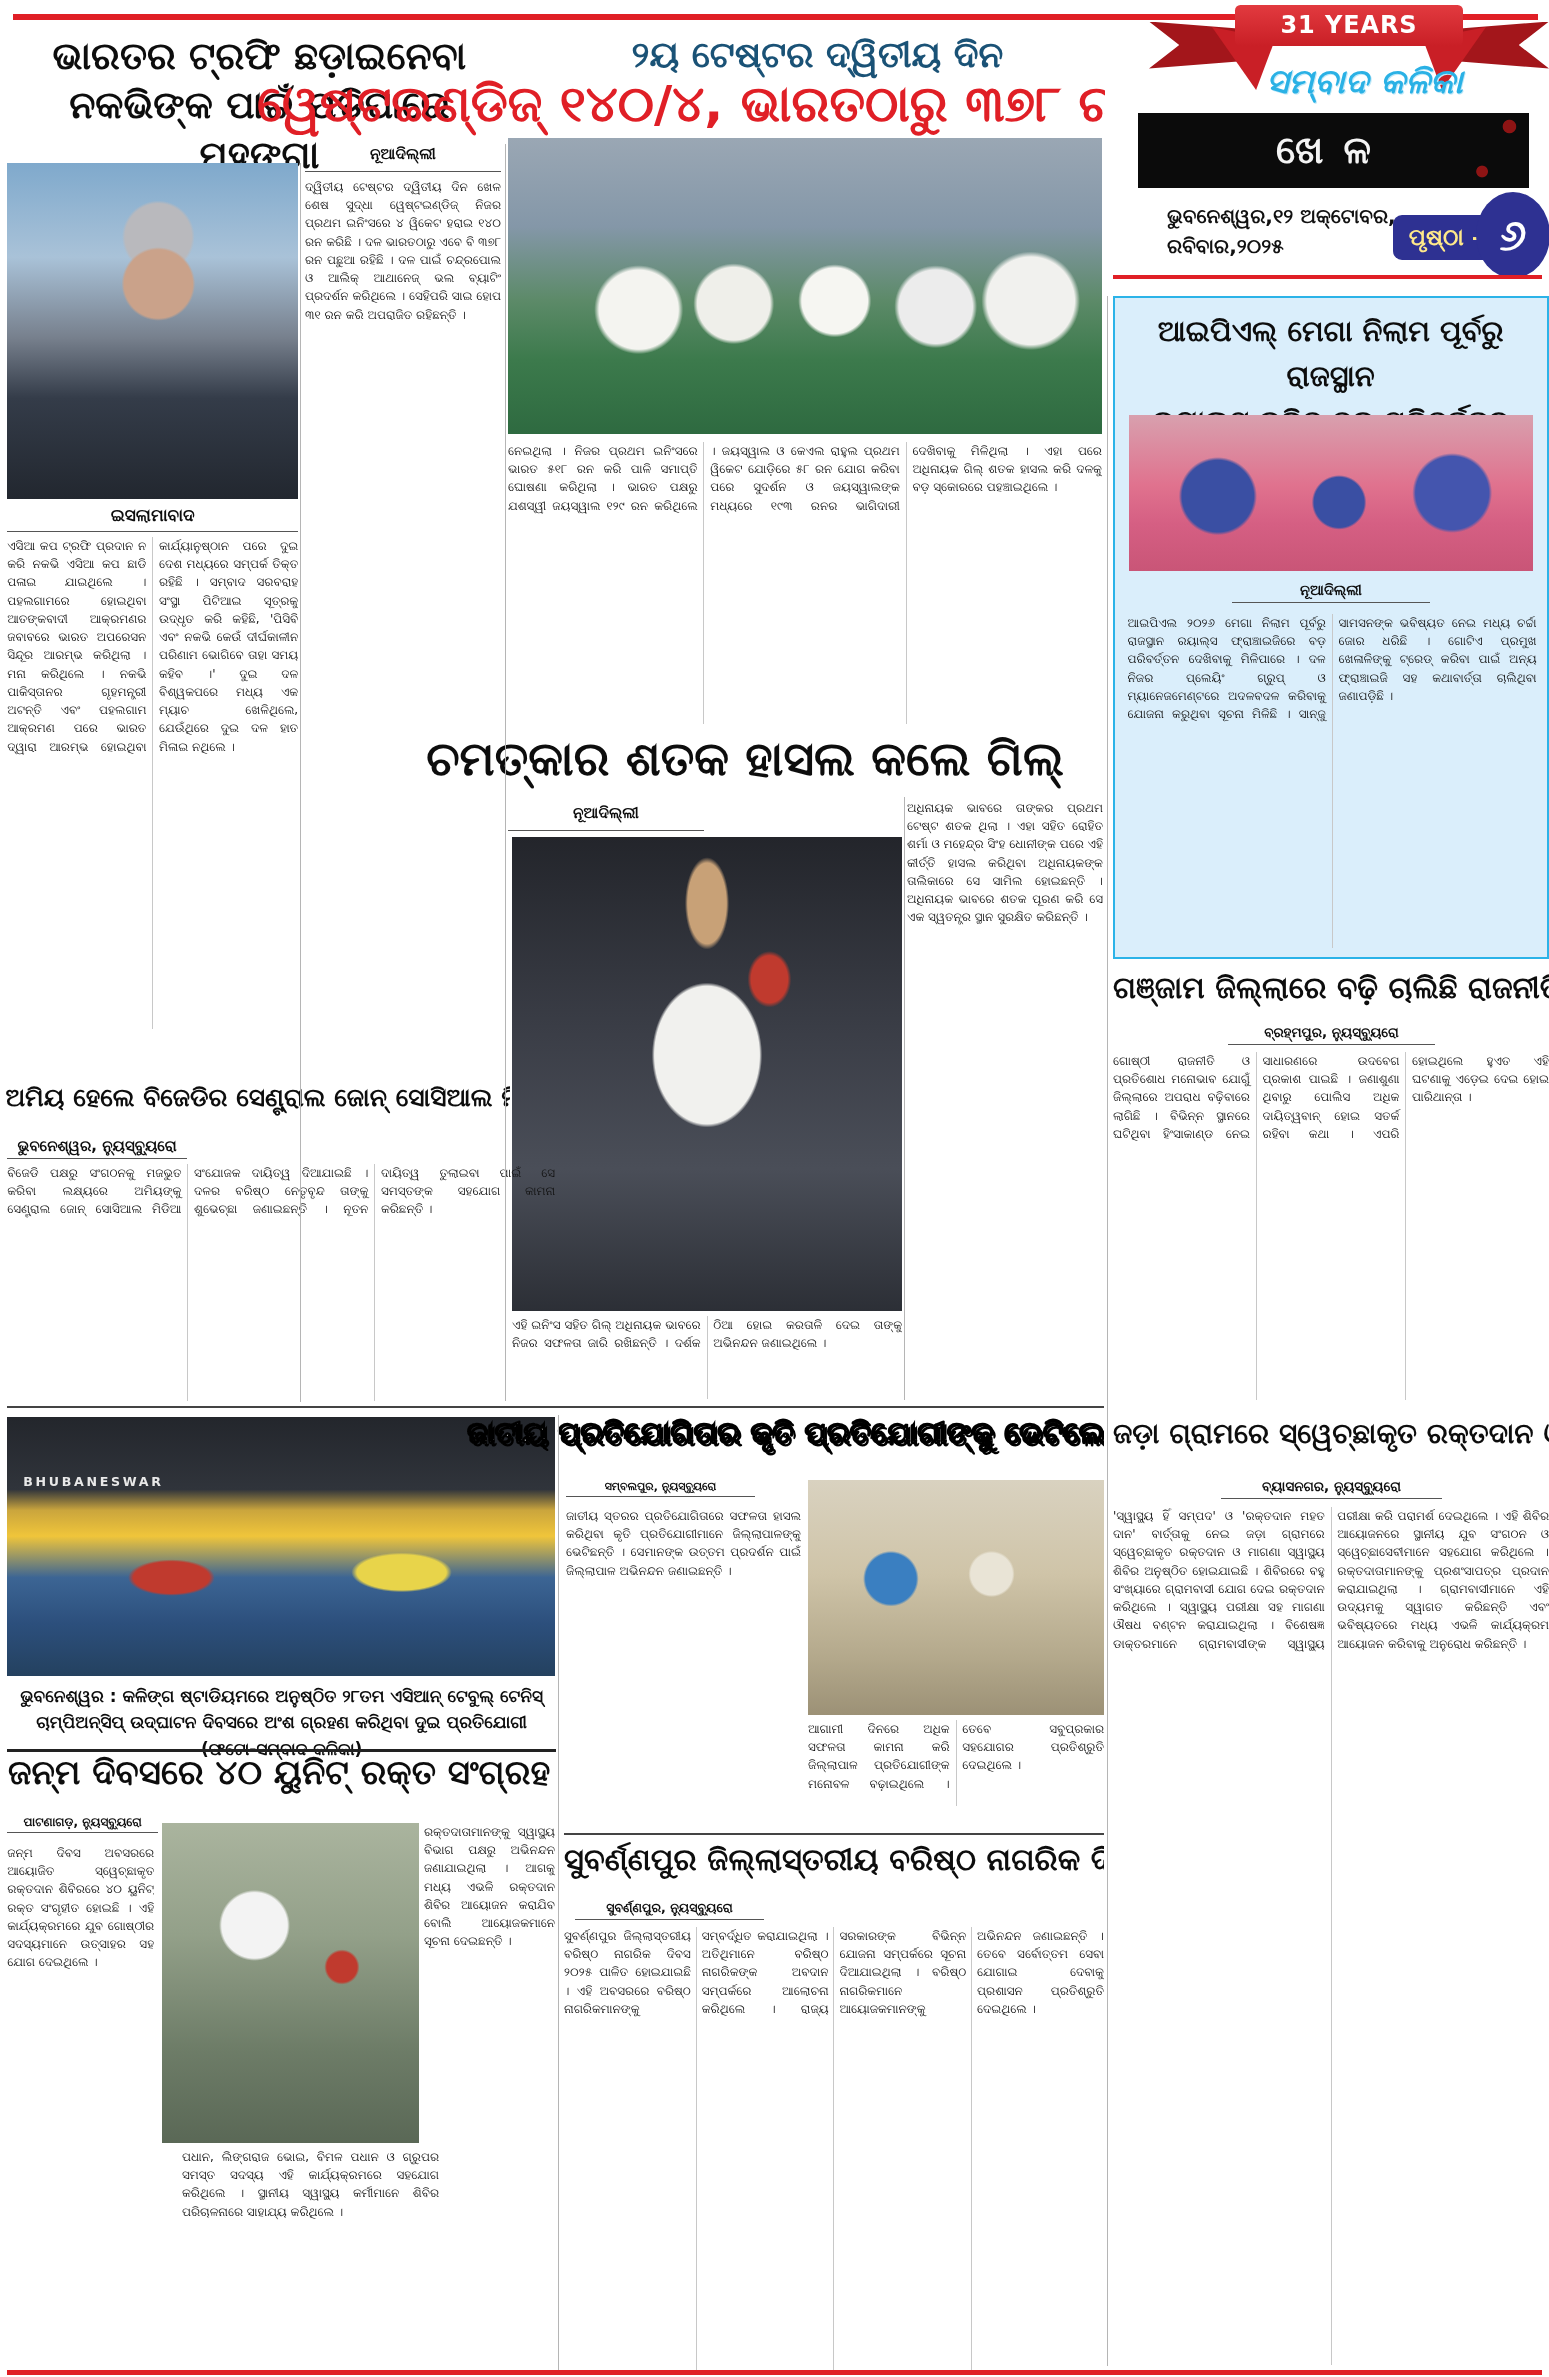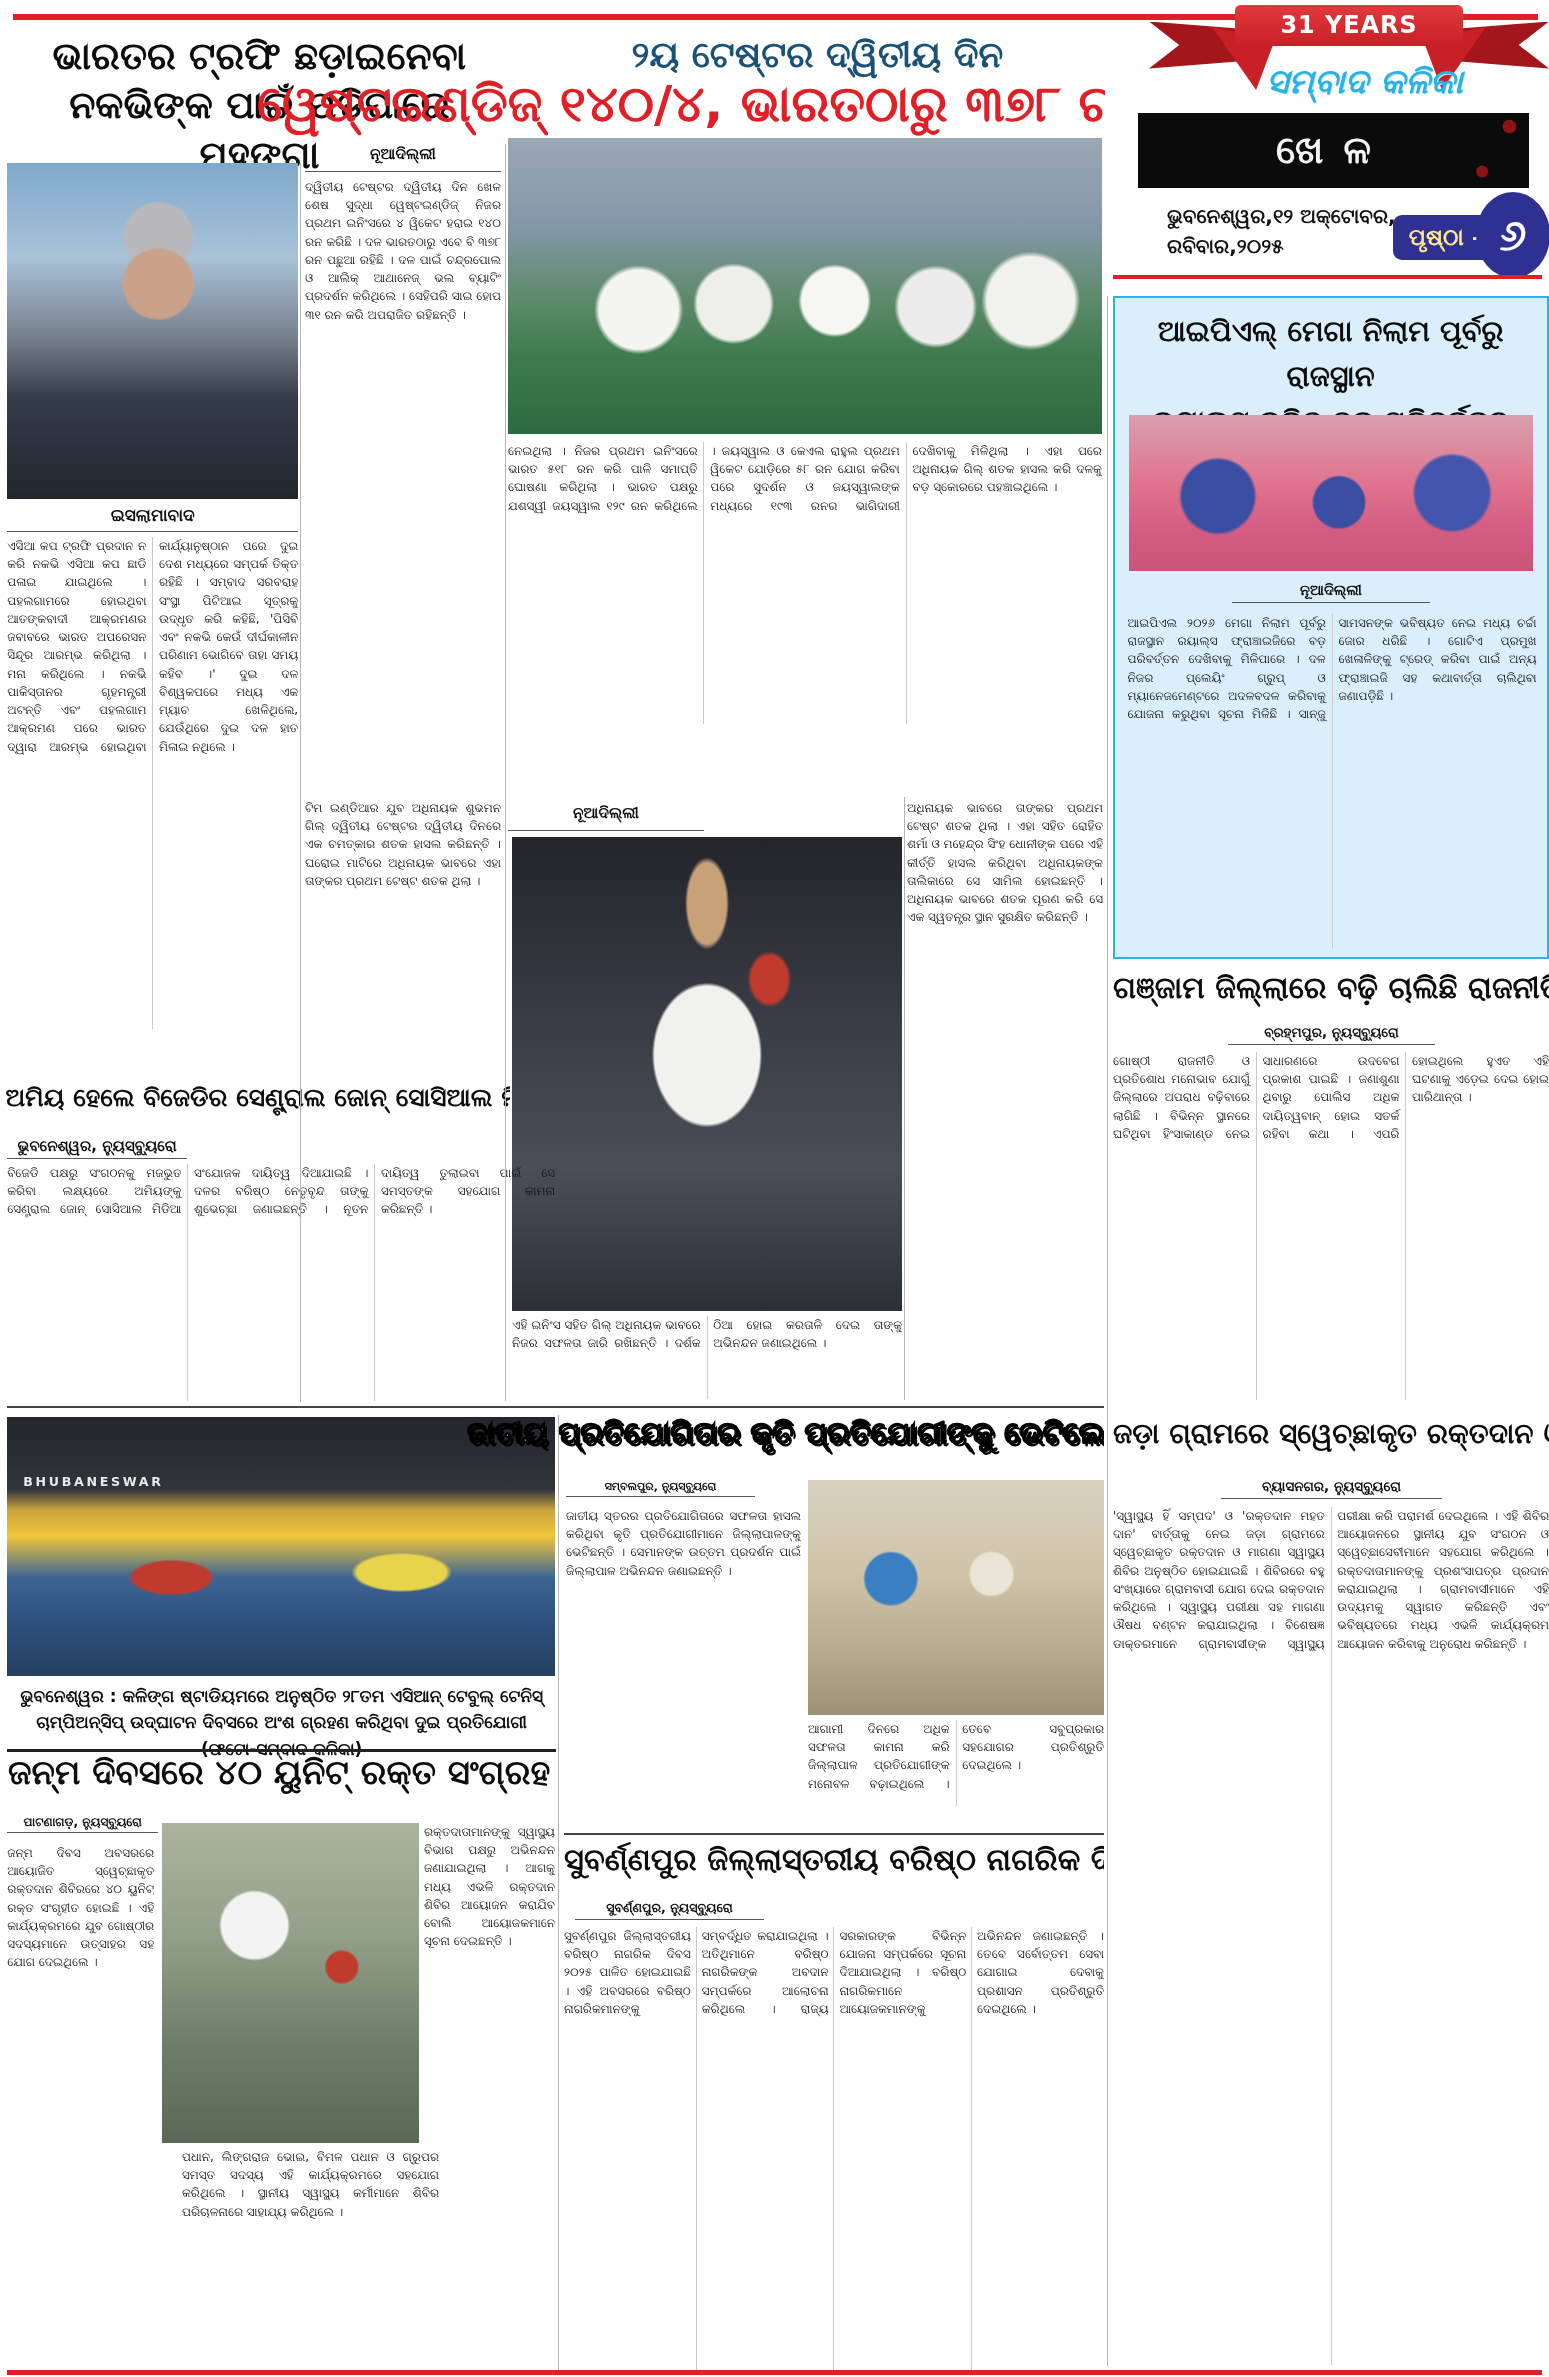--- a/index.html
+++ b/index.html
@@ -207,22 +207,22 @@
 
   <div class="abs" id="naqvi-photo"></div>
   <div class="abs byline" id="naqvi-dateline">ଇସଲାମାବାଦ</div>
   <div class="abs body-text cols2" id="naqvi-body">ଏସିଆ କପ ଟ୍ରଫି ପ୍ରଦାନ ନ କରି ନକଭି ଏସିଆ କପ ଛାଡି ପଳାଇ ଯାଇଥିଲେ । ପହଲଗାମରେ ହୋଇଥିବା ଆତଙ୍କବାଦୀ ଆକ୍ରମଣର ଜବାବରେ ଭାରତ ଅପରେସନ ସିନ୍ଦୂର ଆରମ୍ଭ କରିଥିଲା । ମନା କରିଥିଲେ । ନକଭି ପାକିସ୍ତାନର ଗୃହମନ୍ତ୍ରୀ ଅଟନ୍ତି ଏବଂ ପହଲଗାମ ଆକ୍ରମଣ ପରେ ଭାରତ ଦ୍ୱାରା ଆରମ୍ଭ ହୋଇଥିବା କାର୍ଯ୍ୟାନୁଷ୍ଠାନ ପରେ ଦୁଇ ଦେଶ ମଧ୍ୟରେ ସମ୍ପର୍କ ତିକ୍ତ ରହିଛି । ସମ୍ବାଦ ସରବରାହ ସଂସ୍ଥା ପିଟିଆଇ ସୂତ୍ରକୁ ଉଦ୍ଧୃତ କରି କହିଛି, 'ପିସିବି ଏବଂ ନକଭି କେଉଁ ଦୀର୍ଘକାଳୀନ ପରିଣାମ ଭୋଗିବେ ତାହା ସମୟ କହିବ ।' ଦୁଇ ଦଳ ବିଶ୍ୱକପରେ ମଧ୍ୟ ଏକ ମ୍ୟାଚ ଖେଳିଥିଲେ, ଯେଉଁଥିରେ ଦୁଇ ଦଳ ହାତ ମିଳାଇ ନଥିଲେ ।</div>
 
   <div class="abs byline" id="lead-byline">ନୂଆଦିଲ୍ଲୀ</div>
   <div class="abs body-text" id="lead-body">ଦ୍ୱିତୀୟ ଟେଷ୍ଟର ଦ୍ୱିତୀୟ ଦିନ ଖେଳ ଶେଷ ସୁଦ୍ଧା ୱେଷ୍ଟଇଣ୍ଡିଜ୍ ନିଜର ପ୍ରଥମ ଇନିଂସରେ ୪ ୱିକେଟ ହରାଇ ୧୪୦ ରନ କରିଛି । ଦଳ ଭାରତଠାରୁ ଏବେ ବି ୩୭୮ ରନ ପଛୁଆ ରହିଛି । ଦଳ ପାଇଁ ଚନ୍ଦ୍ରପୋଲ ଓ ଆଲିକ୍ ଆଥାନେଜ୍ ଭଲ ବ୍ୟାଟିଂ ପ୍ରଦର୍ଶନ କରିଥିଲେ । ସେହିପରି ସାଇ ହୋପ ୩୧ ରନ କରି ଅପରାଜିତ ରହିଛନ୍ତି ।</div>
   <div class="abs" id="team-photo"></div>
   <div class="abs body-text cols3" id="lead-more">ନେଇଥିଲା । ନିଜର ପ୍ରଥମ ଇନିଂସରେ ଭାରତ ୫୧୮ ରନ କରି ପାଳି ସମାପ୍ତି ଘୋଷଣା କରିଥିଲା । ଭାରତ ପକ୍ଷରୁ ଯଶସ୍ୱୀ ଜୟସ୍ୱାଲ ୧୨୯ ରନ କରିଥିଲେ । ଜୟସ୍ୱାଲ ଓ କେଏଲ ରାହୁଲ ପ୍ରଥମ ୱିକେଟ ଯୋଡ଼ିରେ ୫୮ ରନ ଯୋଗ କରିବା ପରେ ସୁଦର୍ଶନ ଓ ଜୟସ୍ୱାଲଙ୍କ ମଧ୍ୟରେ ୧୯୩ ରନର ଭାଗିଦାରୀ ଦେଖିବାକୁ ମିଳିଥିଲା । ଏହା ପରେ ଅଧିନାୟକ ଗିଲ୍ ଶତକ ହାସଲ କରି ଦଳକୁ ବଡ଼ ସ୍କୋରରେ ପହଞ୍ଚାଇଥିଲେ ।</div>
 
+  <div class="abs headline" id="gill-headline">ଚମତ୍କାର ଶତକ ହାସଲ କଲେ ଗିଲ୍</div>
   <div class="abs byline" id="gill-byline">ନୂଆଦିଲ୍ଲୀ</div>
-  <div class="abs body-text" id="gill-col-left">ଟିମ ଇଣ୍ଡିଆର ଯୁବ ଅଧିନାୟକ ଶୁଭମନ ଗିଲ୍ ଦ୍ୱିତୀୟ ଟେଷ୍ଟର ଦ୍ୱିତୀୟ ଦିନରେ ଏକ ଚମତ୍କାର ଶତକ ହାସଲ କରିଛନ୍ତି । ଘରୋଇ ମାଟିରେ ଅଧିନାୟକ ଭାବରେ ଏହା ତାଙ୍କର ପ୍ରଥମ ଟେଷ୍ଟ ଶତକ ଥିଲା ।</div>
   <div class="abs" id="gill-photo"></div>
   <div class="abs body-text cols2" id="gill-below">ଏହି ଇନିଂସ ସହିତ ଗିଲ୍ ଅଧିନାୟକ ଭାବରେ ନିଜର ସଫଳତା ଜାରି ରଖିଛନ୍ତି । ଦର୍ଶକ ଠିଆ ହୋଇ କରତାଳି ଦେଇ ତାଙ୍କୁ ଅଭିନନ୍ଦନ ଜଣାଇଥିଲେ ।</div>
   <div class="abs body-text" id="gill-col-right">ଅଧିନାୟକ ଭାବରେ ତାଙ୍କର ପ୍ରଥମ ଟେଷ୍ଟ ଶତକ ଥିଲା । ଏହା ସହିତ ରୋହିତ ଶର୍ମା ଓ ମହେନ୍ଦ୍ର ସିଂହ ଧୋନୀଙ୍କ ପରେ ଏହି କୀର୍ତ୍ତି ହାସଲ କରିଥିବା ଅଧିନାୟକଙ୍କ ତାଲିକାରେ ସେ ସାମିଲ ହୋଇଛନ୍ତି । ଅଧିନାୟକ ଭାବରେ ଶତକ ପୂରଣ କରି ସେ ଏକ ସ୍ୱତନ୍ତ୍ର ସ୍ଥାନ ସୁରକ୍ଷିତ କରିଛନ୍ତି ।</div>
 
   <div class="abs" id="ipl-box">
     <div class="headline" id="ipl-h">
       <div>ଆଇପିଏଲ୍ ମେଗା ନିଲାମ ପୂର୍ବରୁ ରାଜସ୍ଥାନ</div>
       <div>ରୟାଲ୍ସ କରିବ ବଡ଼ ପରିବର୍ତ୍ତନ</div>
     </div>
     <div id="rr-photo"></div>

